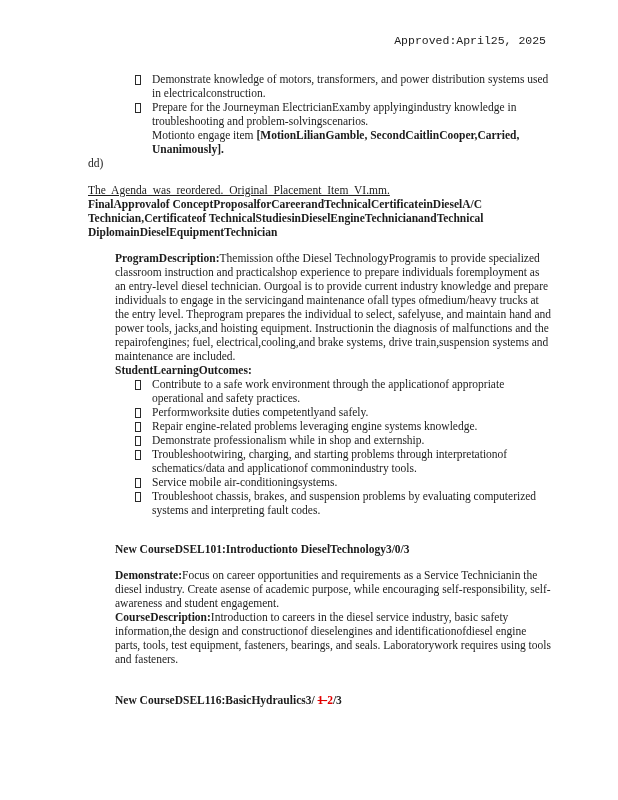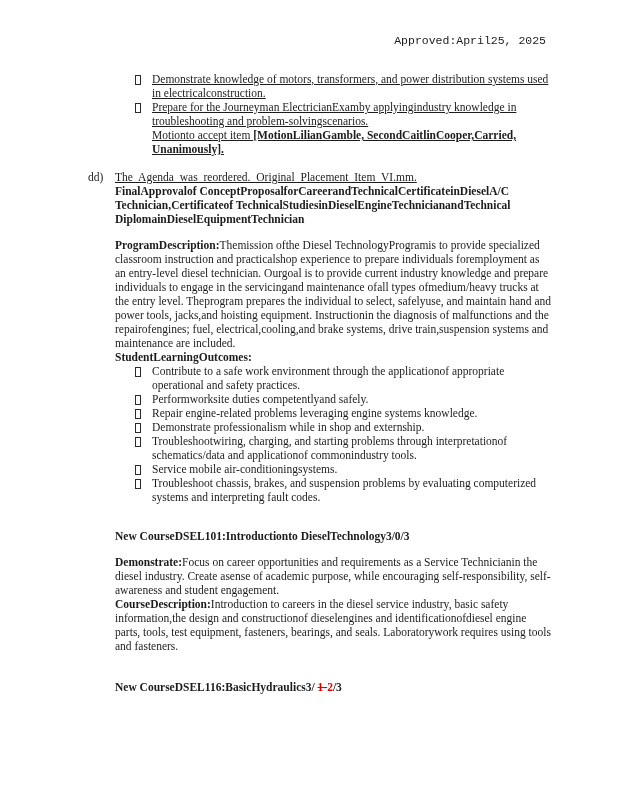--- a/index.html
+++ b/index.html
@@ -12,31 +12,31 @@
     color: #1c1c1c;
     overflow: hidden;
   }
   .approved {
     margin-top: 34px;
     margin-right: 72px;
     text-align: right;
     font-family: Liberation Mono, monospace;
   }
   .bullet-list { margin-left: 133px; width: 418px; }
-  .bullets-top { margin-top: 24px; text-decoration: underline; }
+  .bullets-top { margin-top: 24px; }
   .bullet-item { position: relative; padding-left: 19px; }
   .sq {
     position: absolute; left: 2px; top: 3px;
     width: 4px; height: 8px;
     border: 1px solid #2a2a2a;
     display: inline-block;
   }
   .motion-line { padding-left: 19px; }
   .bold { font-weight: bold; }
-  .dd-section { margin-top: 14px; margin-left: 88px; display: flex; }
+  .dd-section { margin-left: 88px; display: flex; flex-direction: column; }
   .dd-marker { width: 27px; flex: 0 0 27px; }
   .dd-content { width: 433px; }
   .agenda-note {
     text-decoration: underline;
     word-spacing: 3px;
   }
   .school-line {
     font-weight: bold;
     text-decoration: underline;
     word-spacing: 6px;
@@ -62,21 +62,21 @@
     <span>Demonstrate knowledge of motors, transformers, and power distribution systems used in electricalconstruction.</span>
   </div>
   <div class="bullet-item">
     <span class="sq"></span>
   </div>
   <div class="bullet-item">
     <span class="sq"></span>
     <span>Prepare for the Journeyman ElectricianExamby applyingindustry knowledge in troubleshooting and problem-solvingscenarios.</span>
   </div>
   <div class="motion-line">
-    <span>Motionto accept item </span><span class="bold">[MotionLilianGamble, SecondCaitlinCooper,Carried, Unanimously].</span>
+    <span>Motionto engage item </span><span class="bold">[MotionLilianGamble, SecondCaitlinCooper,Carried, Unanimously].</span>
   </div>
 </div>
 
 <div class="dd-section">
   <div class="dd-marker">dd)</div>
   <div class="dd-content">
     <div class="agenda-note">The Agenda was reordered. Original Placement Item VI.mm.</div>
     <div class="title-block">FinalApprovalof ConceptProposalforCareerandTechnicalCertificateinDieselA/C Technician,Certificateof TechnicalStudiesinDieselEngineTechnicianandTechnical DiplomainDieselEquipmentTechnician</div>
   </div>
 </div>

